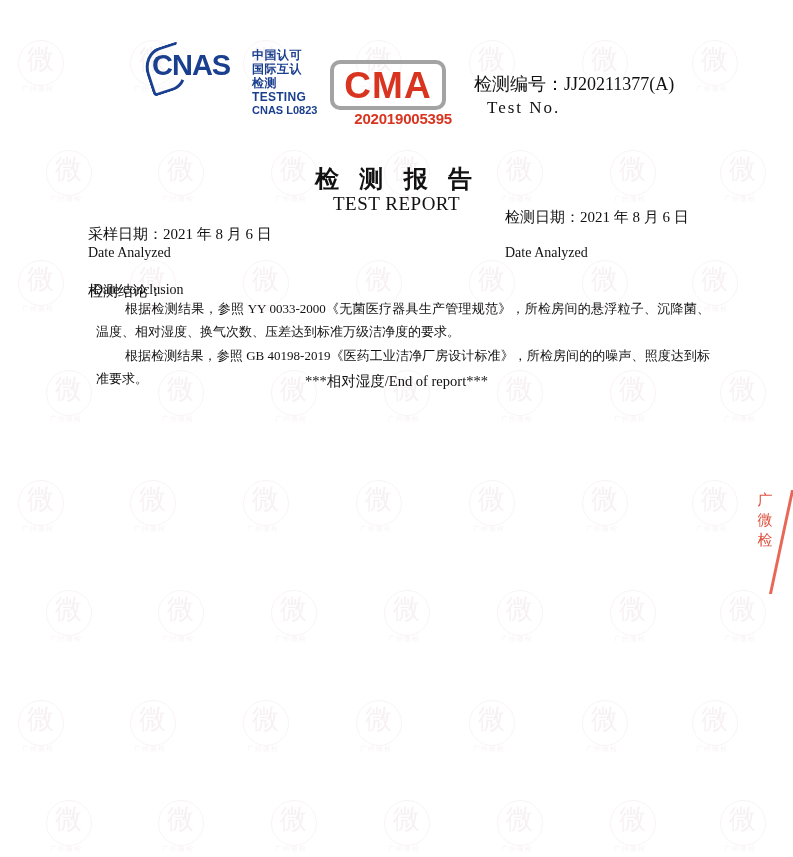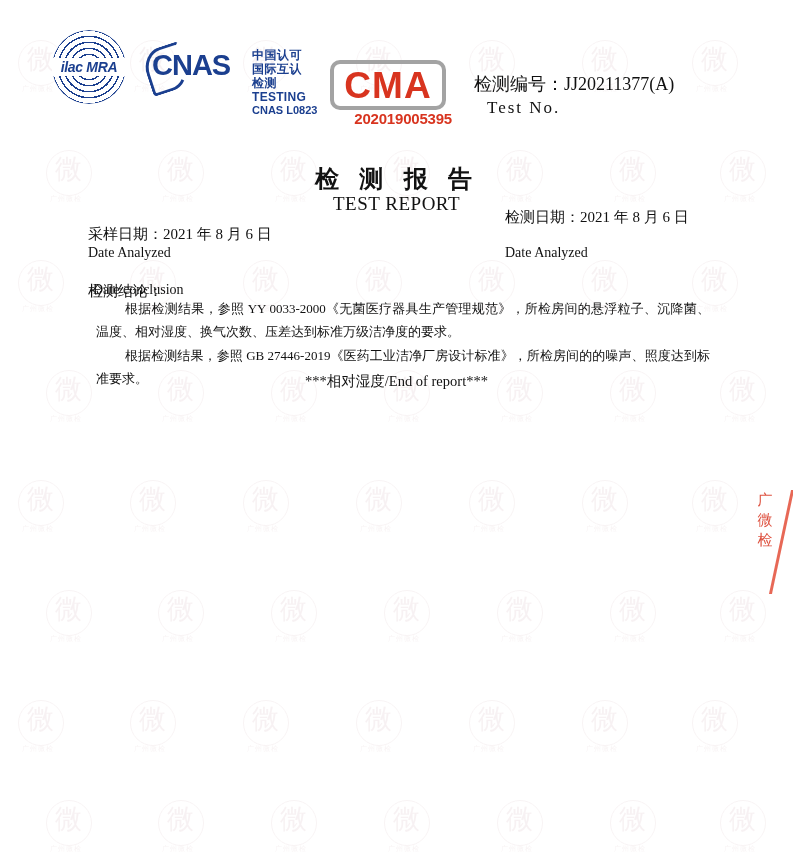--- a/index.html
+++ b/index.html
@@ -643,25 +643,20 @@
       <div class="ring"></div>
       <div class="mchar">微</div>
       <div class="wtext">广州微检</div>
     </div>
   </div>
 
 <div class="page">
 
   <div class="logos">
 
-    <div class="ilac">
-      <div class="arcs"></div>
-      <div class="bar"></div>
-      <div class="txt">ilac MRA</div>
-    </div>
 
     <div class="cnas">
       <div class="swoosh"></div>
       <div class="word">CNAS</div>
     </div>
 
     <div class="cnas-text">
       <div class="cn">中国认可</div>
       <div class="cn">国际互认</div>
       <div class="cn">检测</div>
@@ -684,21 +679,21 @@
 
   <div class="date-sampled-cn">采样日期：2021 年 8 月 6 日</div>
   <div class="date-sampled-en">Date Analyzed</div>
   <div class="date-analyzed-cn">检测日期：2021 年 8 月 6 日</div>
   <div class="date-analyzed-en">Date Analyzed</div>
 
   <div class="concl-cn">检测结论：</div>
   <div class="concl-en">Date conclusion</div>
 
   <div class="body-para p1">根据检测结果，参照 YY 0033-2000《无菌医疗器具生产管理规范》，所检房间的悬浮粒子、沉降菌、温度、相对湿度、换气次数、压差达到标准万级洁净度的要求。</div>
-  <div class="body-para p2">根据检测结果，参照 GB 27446-2019《医药工业洁净厂房设计标准》，所检房间的的噪声、照度达到标准要求。</div>
+  <div class="body-para p2">根据检测结果，参照 GB 40198-2019《医药工业洁净厂房设计标准》，所检房间的的噪声、照度达到标准要求。</div>
 
   <div class="end-note">***相对湿度/End of report***</div>
 
   <div class="red-mark">
     <div class="slash"></div>
     <div class="rchar">广<br>微<br>检</div>
   </div>
 
 </div>
 

